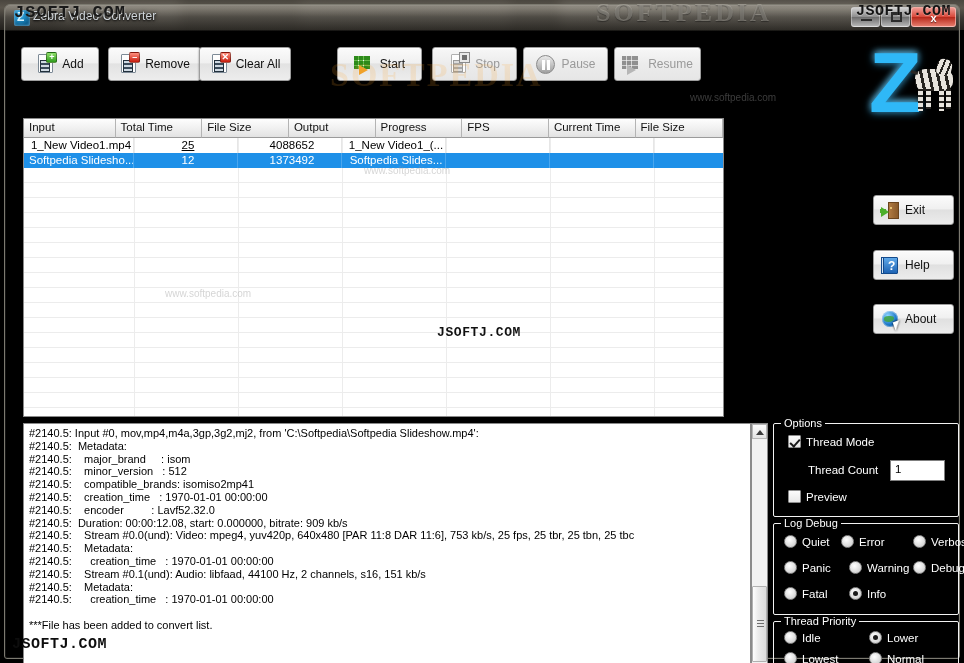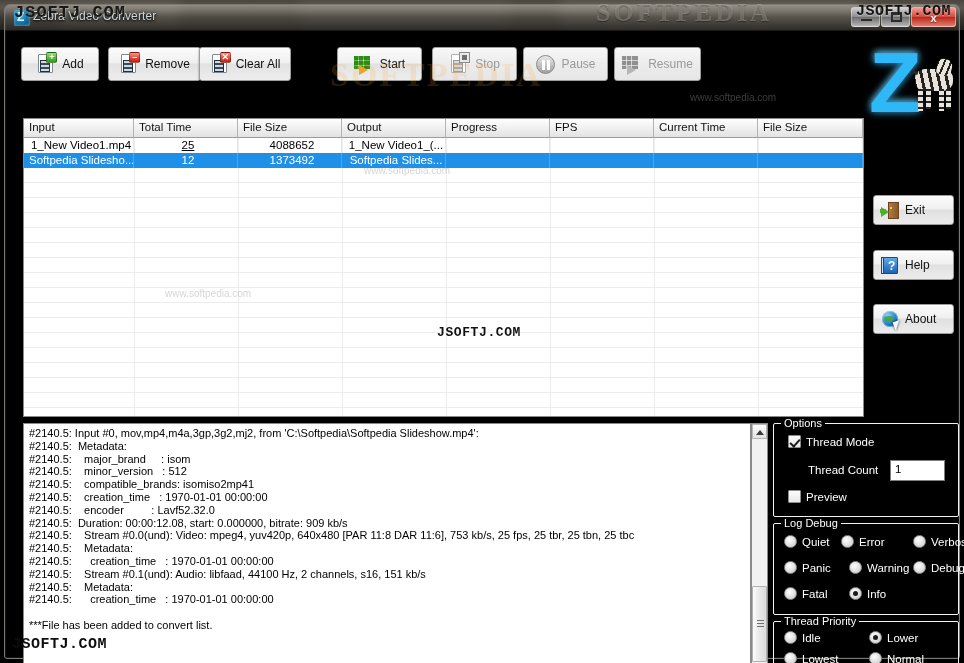--- a/index.html
+++ b/index.html
@@ -148,21 +148,21 @@
     background:linear-gradient(180deg,#eaeaea,#9f9f9f);
     border:1px solid #8a8a8a;
   }
   .ico.pause .circ::before, .ico.pause .circ::after{
     content:""; position:absolute; top:4px; width:3px; height:10px; background:#ffffff;
   }
   .ico.pause .circ::before{ left:5px; } .ico.pause .circ::after{ left:10px; }
 
   
   #list {
-    position:absolute; left:16px; top:87px; width:841px; height:299px;
+    position:absolute; left:16px; top:87px; width:701px; height:299px;
     background:#fff; border:1px solid #8a8a8a;
     font-size:11.5px; color:#000; overflow:hidden;
   }
   #list-head { display:flex; height:19px; background:#f0f0f0; }
   #list-head .th {
     border-right:1px solid #b4b4b4; border-bottom:1px solid #9b9b9b;
     background: linear-gradient(180deg,#fefefe,#eeeeee 60%,#e2e2e2);
     padding:2px 0 0 5px; font-size:11.5px; color:#111;
     overflow:hidden; white-space:nowrap;
   }

